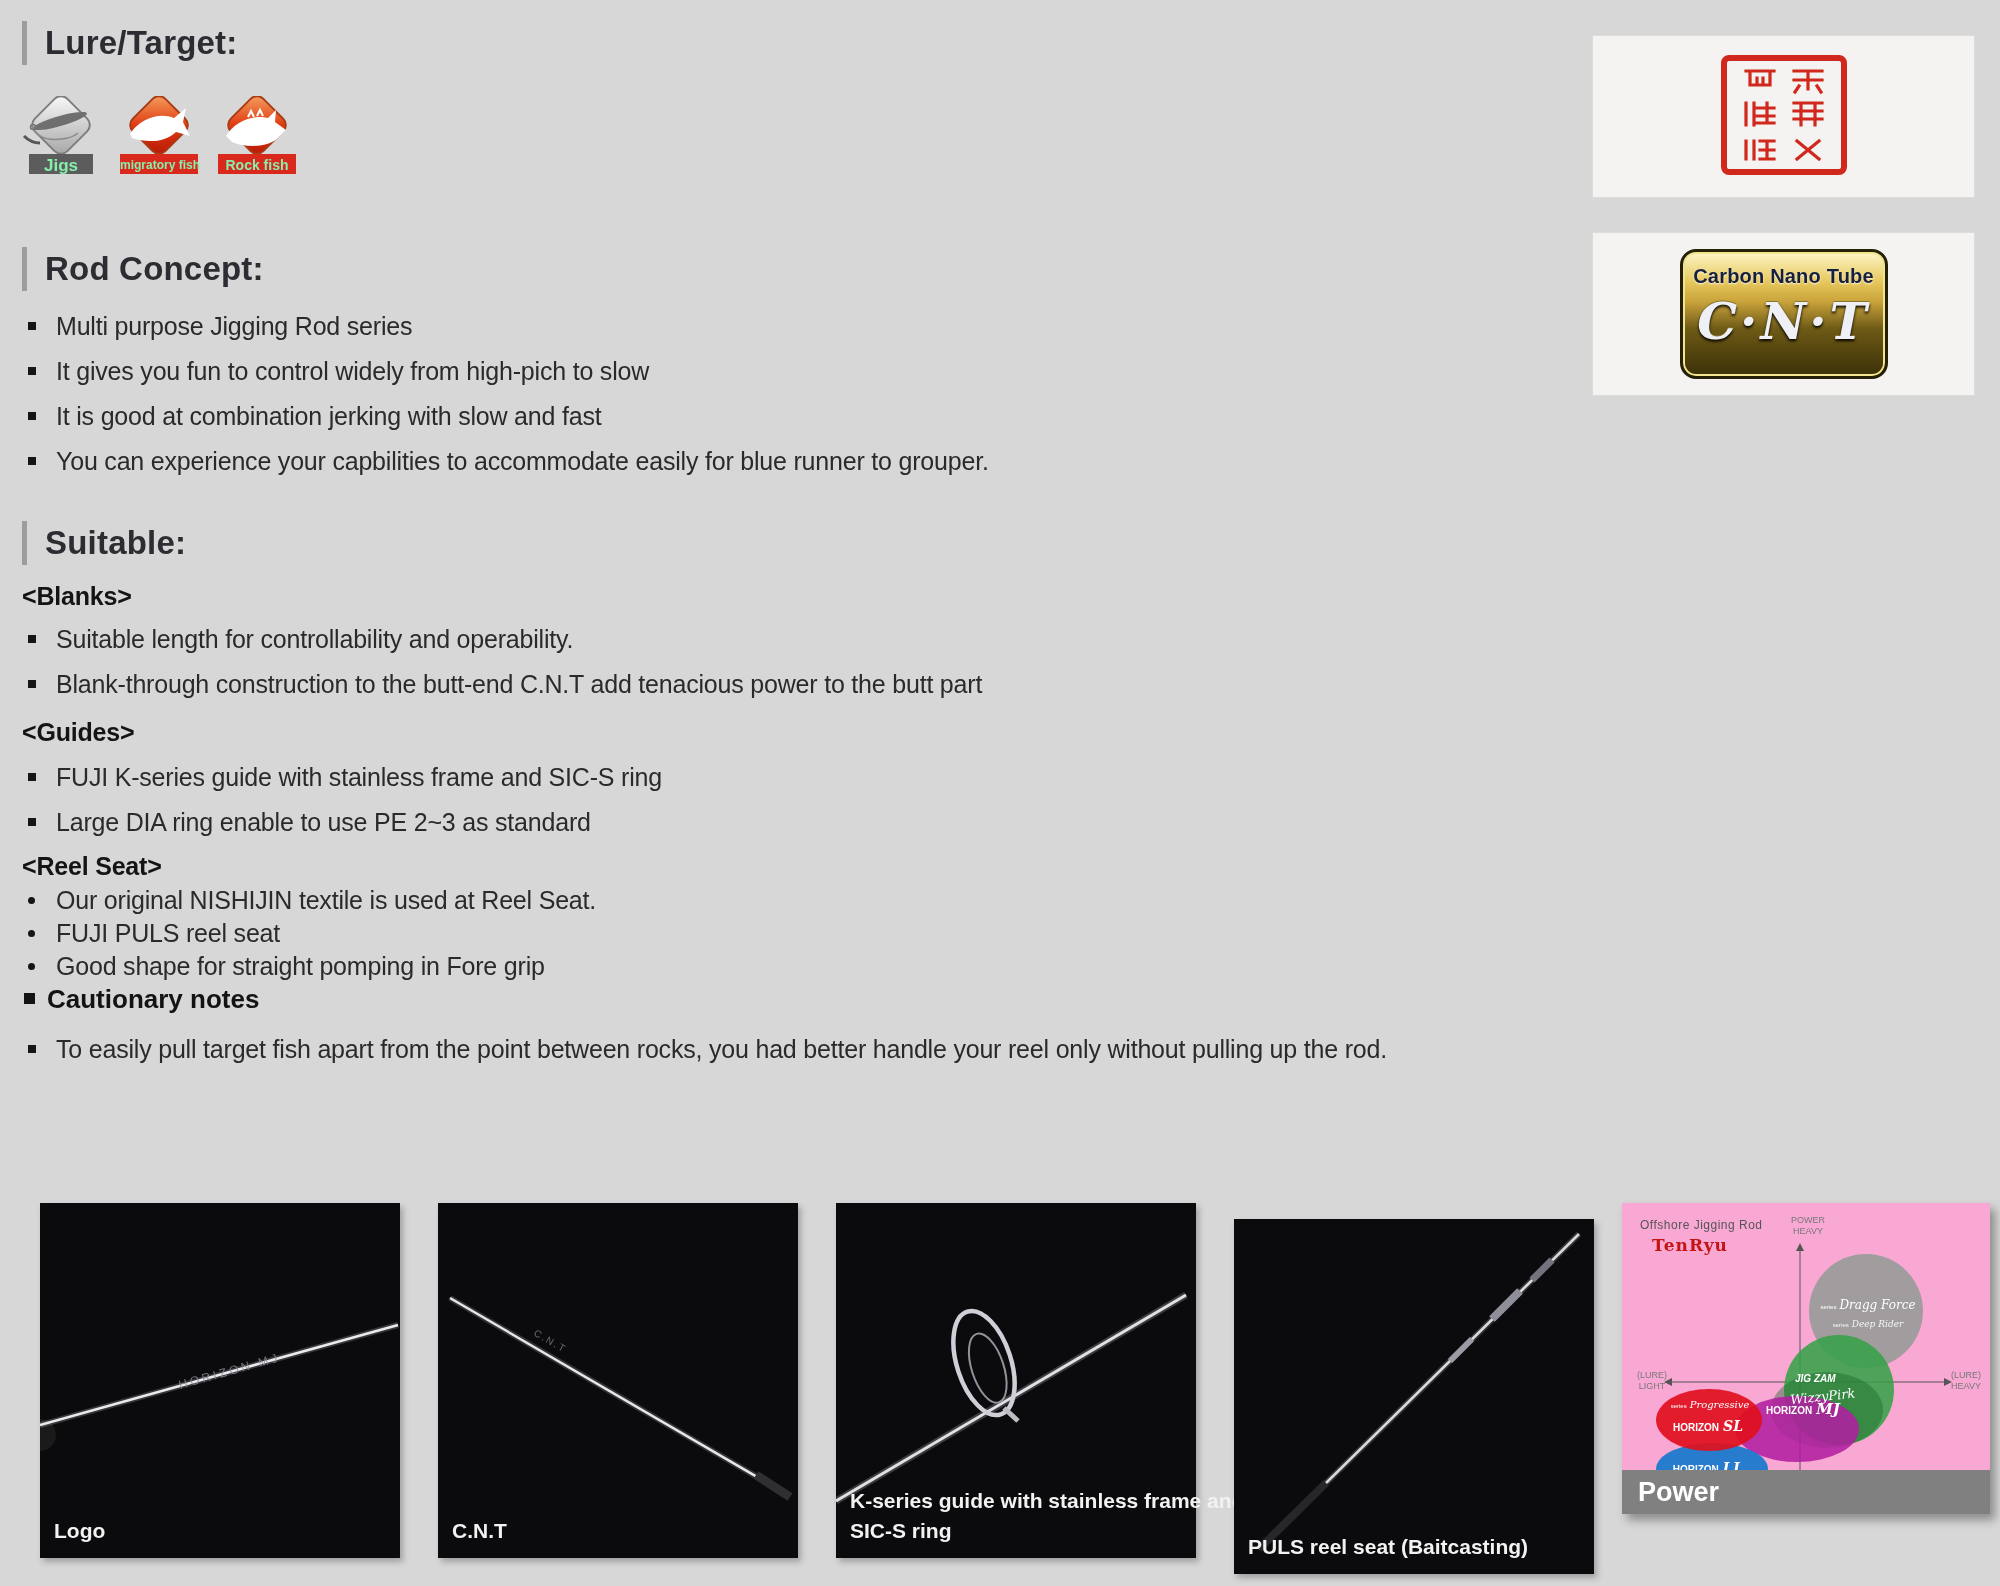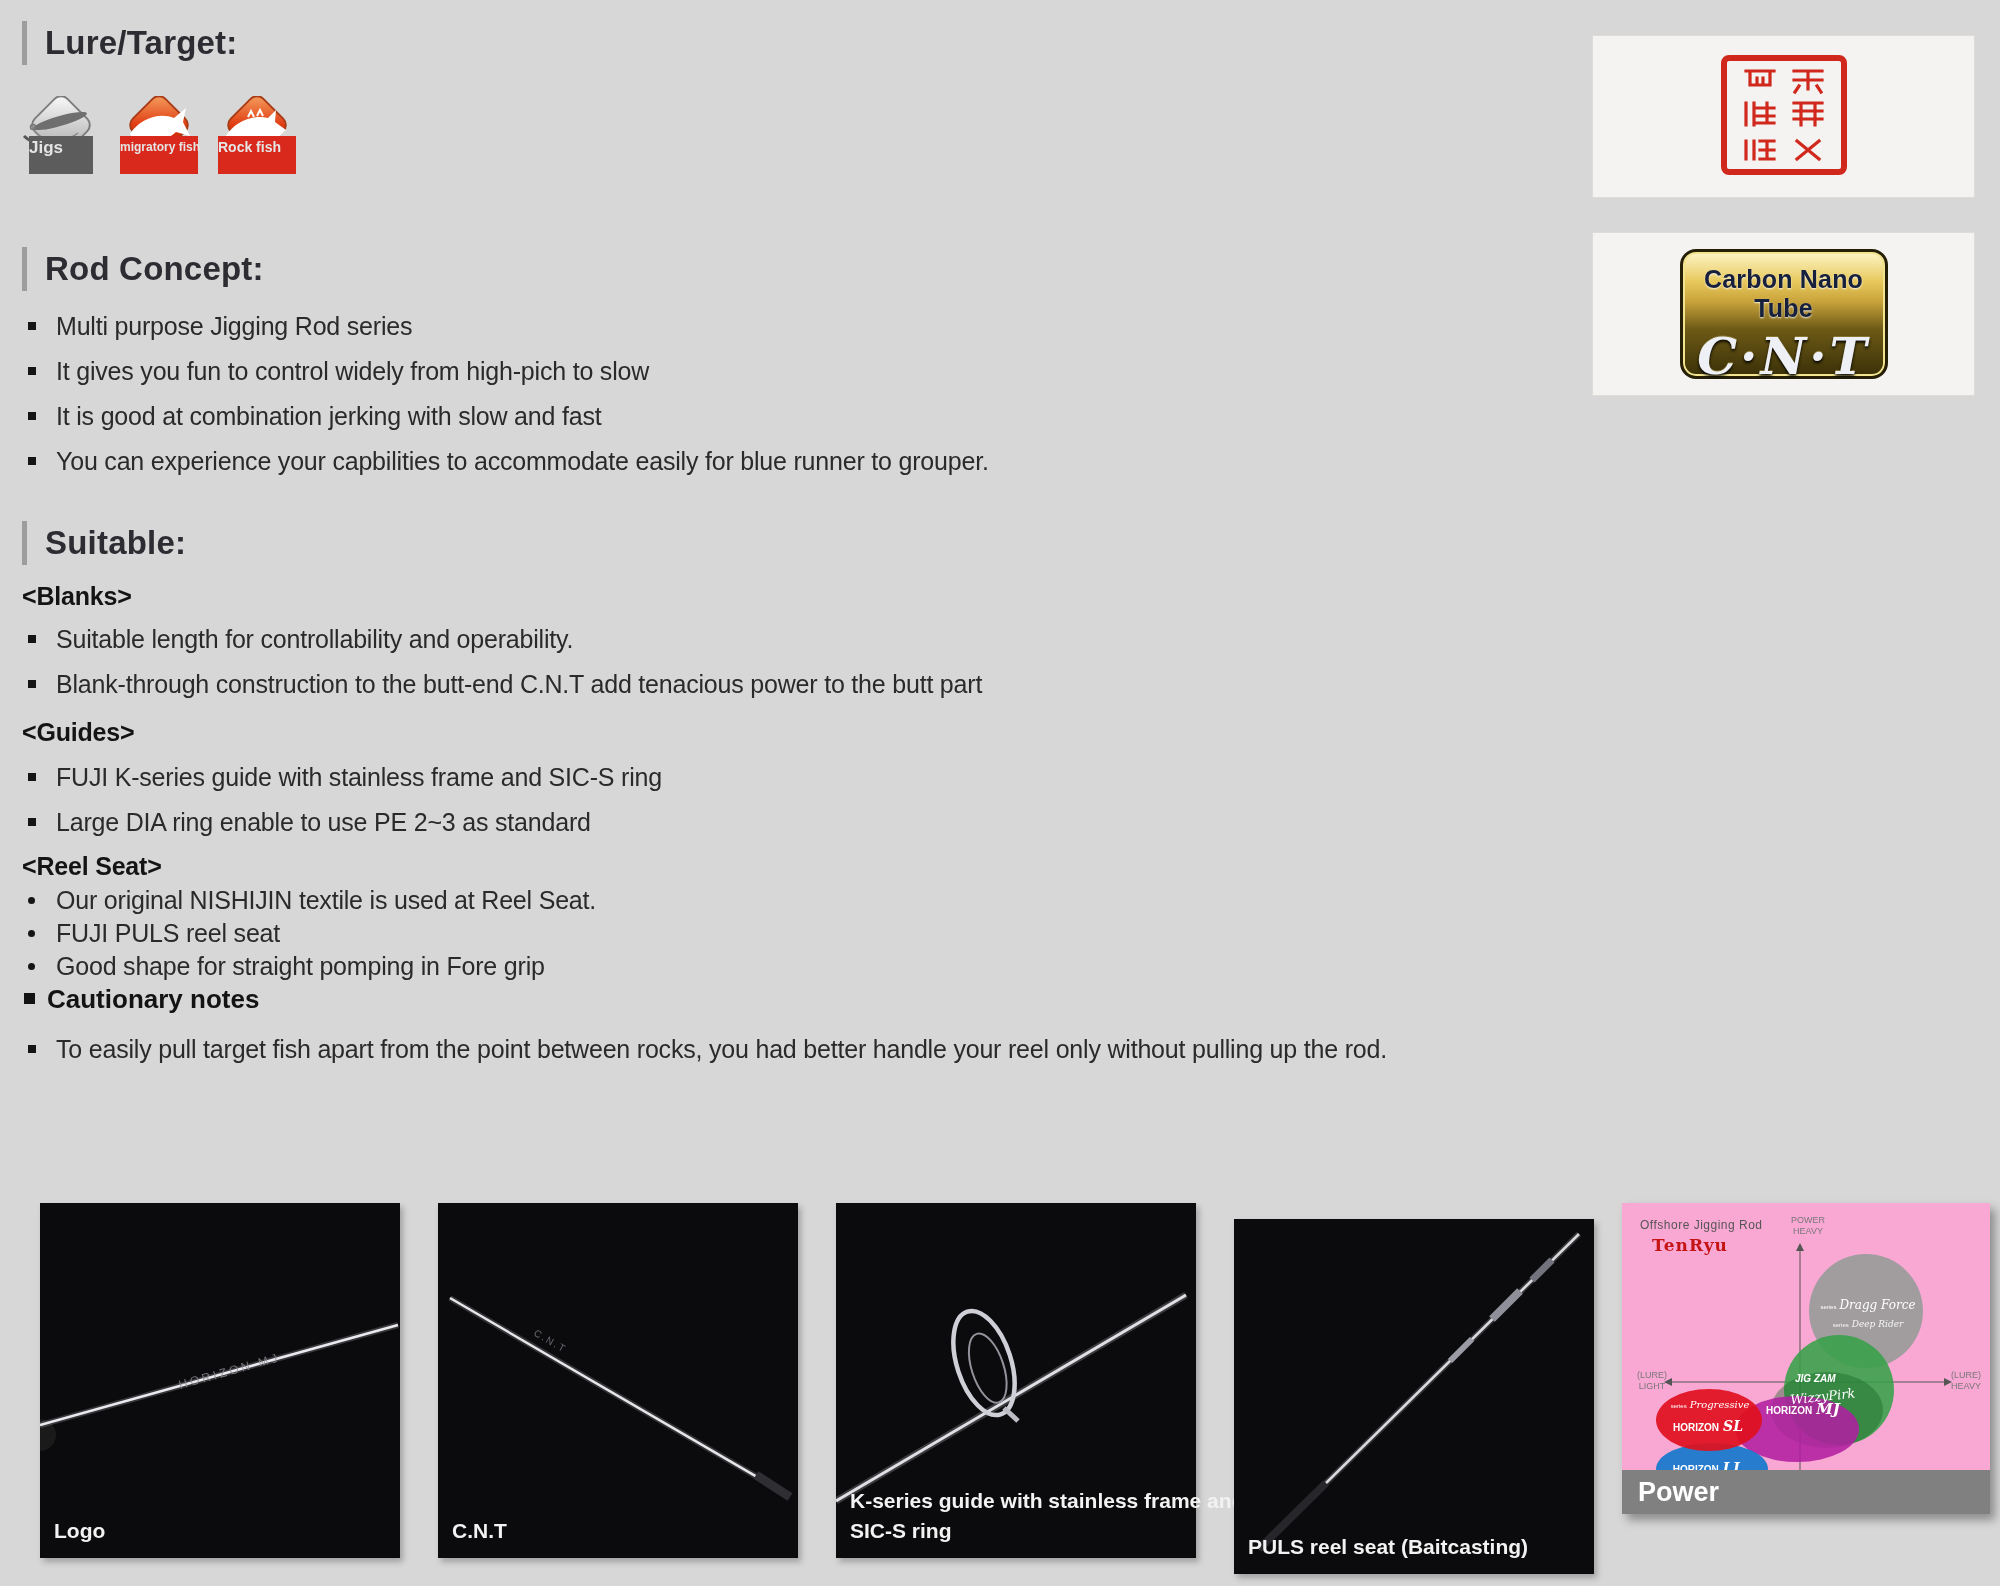--- a/index.html
+++ b/index.html
@@ -6,22 +6,22 @@
   .page{position:relative;width:2000px;height:1586px;background:#d7d7d7;overflow:hidden;
         font-family:"Liberation Sans",sans-serif;color:#2a2a2a;}
   
   .content{position:absolute;left:22px;top:20px;width:1560px;}
   .heading{display:flex;align-items:center;height:46px;}
   .heading .bar{width:5px;height:44px;background:#9d9d9d;margin-right:18px;}
   .heading .htext{font-size:33px;font-weight:600;color:#2c2c32;letter-spacing:.2px;}
   .icons-row{display:flex;gap:20px;margin:30px 0 0 0;height:78px;}
   .badge{position:relative;width:78px;height:78px;}
   .badge svg{display:block;}
-  .badge .label{position:absolute;left:50%;transform:translateX(-50%);bottom:0;height:38px;line-height:23px;
-        color:#e5e5e5;font-weight:bold;white-space:nowrap;}
+  .badge .label{position:absolute;left:50%;transform:translateX(-50%);bottom:0;height:20px;line-height:23px;
+        text-align:center;color:#86efac;font-weight:bold;white-space:nowrap;}
   .label.gray{background:#5c5c5c;width:64px;font-size:17px;}
   .label.red{background:#d8291c;width:78px;}
   .label.sm{font-size:12px;}
   .label.md{font-size:14px;}
   .h-rod{margin-top:72px;}
   .h-features{margin-top:45px;}
   ul.blist{list-style:none;margin:20px 0 0 0;padding:0;}
   ul.blist li{display:flex;margin-bottom:17px;}
   ul.blist li:last-child{margin-bottom:0;}
   .sq{flex:0 0 8px;width:8px;height:8px;background:#151515;margin:10px 20px 0 6px;}
@@ -39,21 +39,21 @@
   ul.caution{}
   ul.caution li{margin-bottom:15px;}
   
   .wbox{position:absolute;background:#f4f3f1;border:1px solid #dddcd9;}
   .seal-box{left:1592px;top:35px;width:381px;height:161px;}
   .cnt-box{left:1592px;top:232px;width:381px;height:162px;}
   .seal-box svg{display:block;margin:18px auto 0 auto;}
   .cnt-badge{width:208px;height:130px;margin:16px auto 0 auto;border-radius:16px;
      background:linear-gradient(180deg,#fdf6c8 0%,#e7c85c 24%,#c9a33b 40%,#6e5a16 62%,#3a3008 100%);
      border:3px solid #241f06;box-shadow:inset 0 0 0 2px #f2e38f;box-sizing:border-box;text-align:center;}
-  .cnt-line1{margin-top:13px;color:#16203c;font-weight:bold;font-size:25px;
+  .cnt-line1{margin-top:13px;color:#16203c;font-weight:bold;font-size:20px;
      text-shadow:0 1px 2px rgba(255,255,255,.85);letter-spacing:.2px;}
   .cnt-line2{margin-top:4px;font-family:"DejaVu Serif",serif;font-style:italic;font-weight:bold;
      font-size:50px;color:#eef0f6;letter-spacing:3px;
      text-shadow:0 2px 3px #000,0 -1px 0 #8a7a30;}
   
   .gallery{position:absolute;left:40px;top:1203px;width:1950px;height:362px;}
   .panel{position:absolute;top:0;width:360px;height:355px;background:#0b0b0d;box-shadow:3px 4px 6px rgba(0,0,0,.25);}
   .panel svg{display:block;}
   .cap{position:absolute;left:14px;color:#f2f2f2;font-weight:bold;font-size:21px;line-height:26px;white-space:nowrap;}
   .cap.b1{bottom:14px;}

